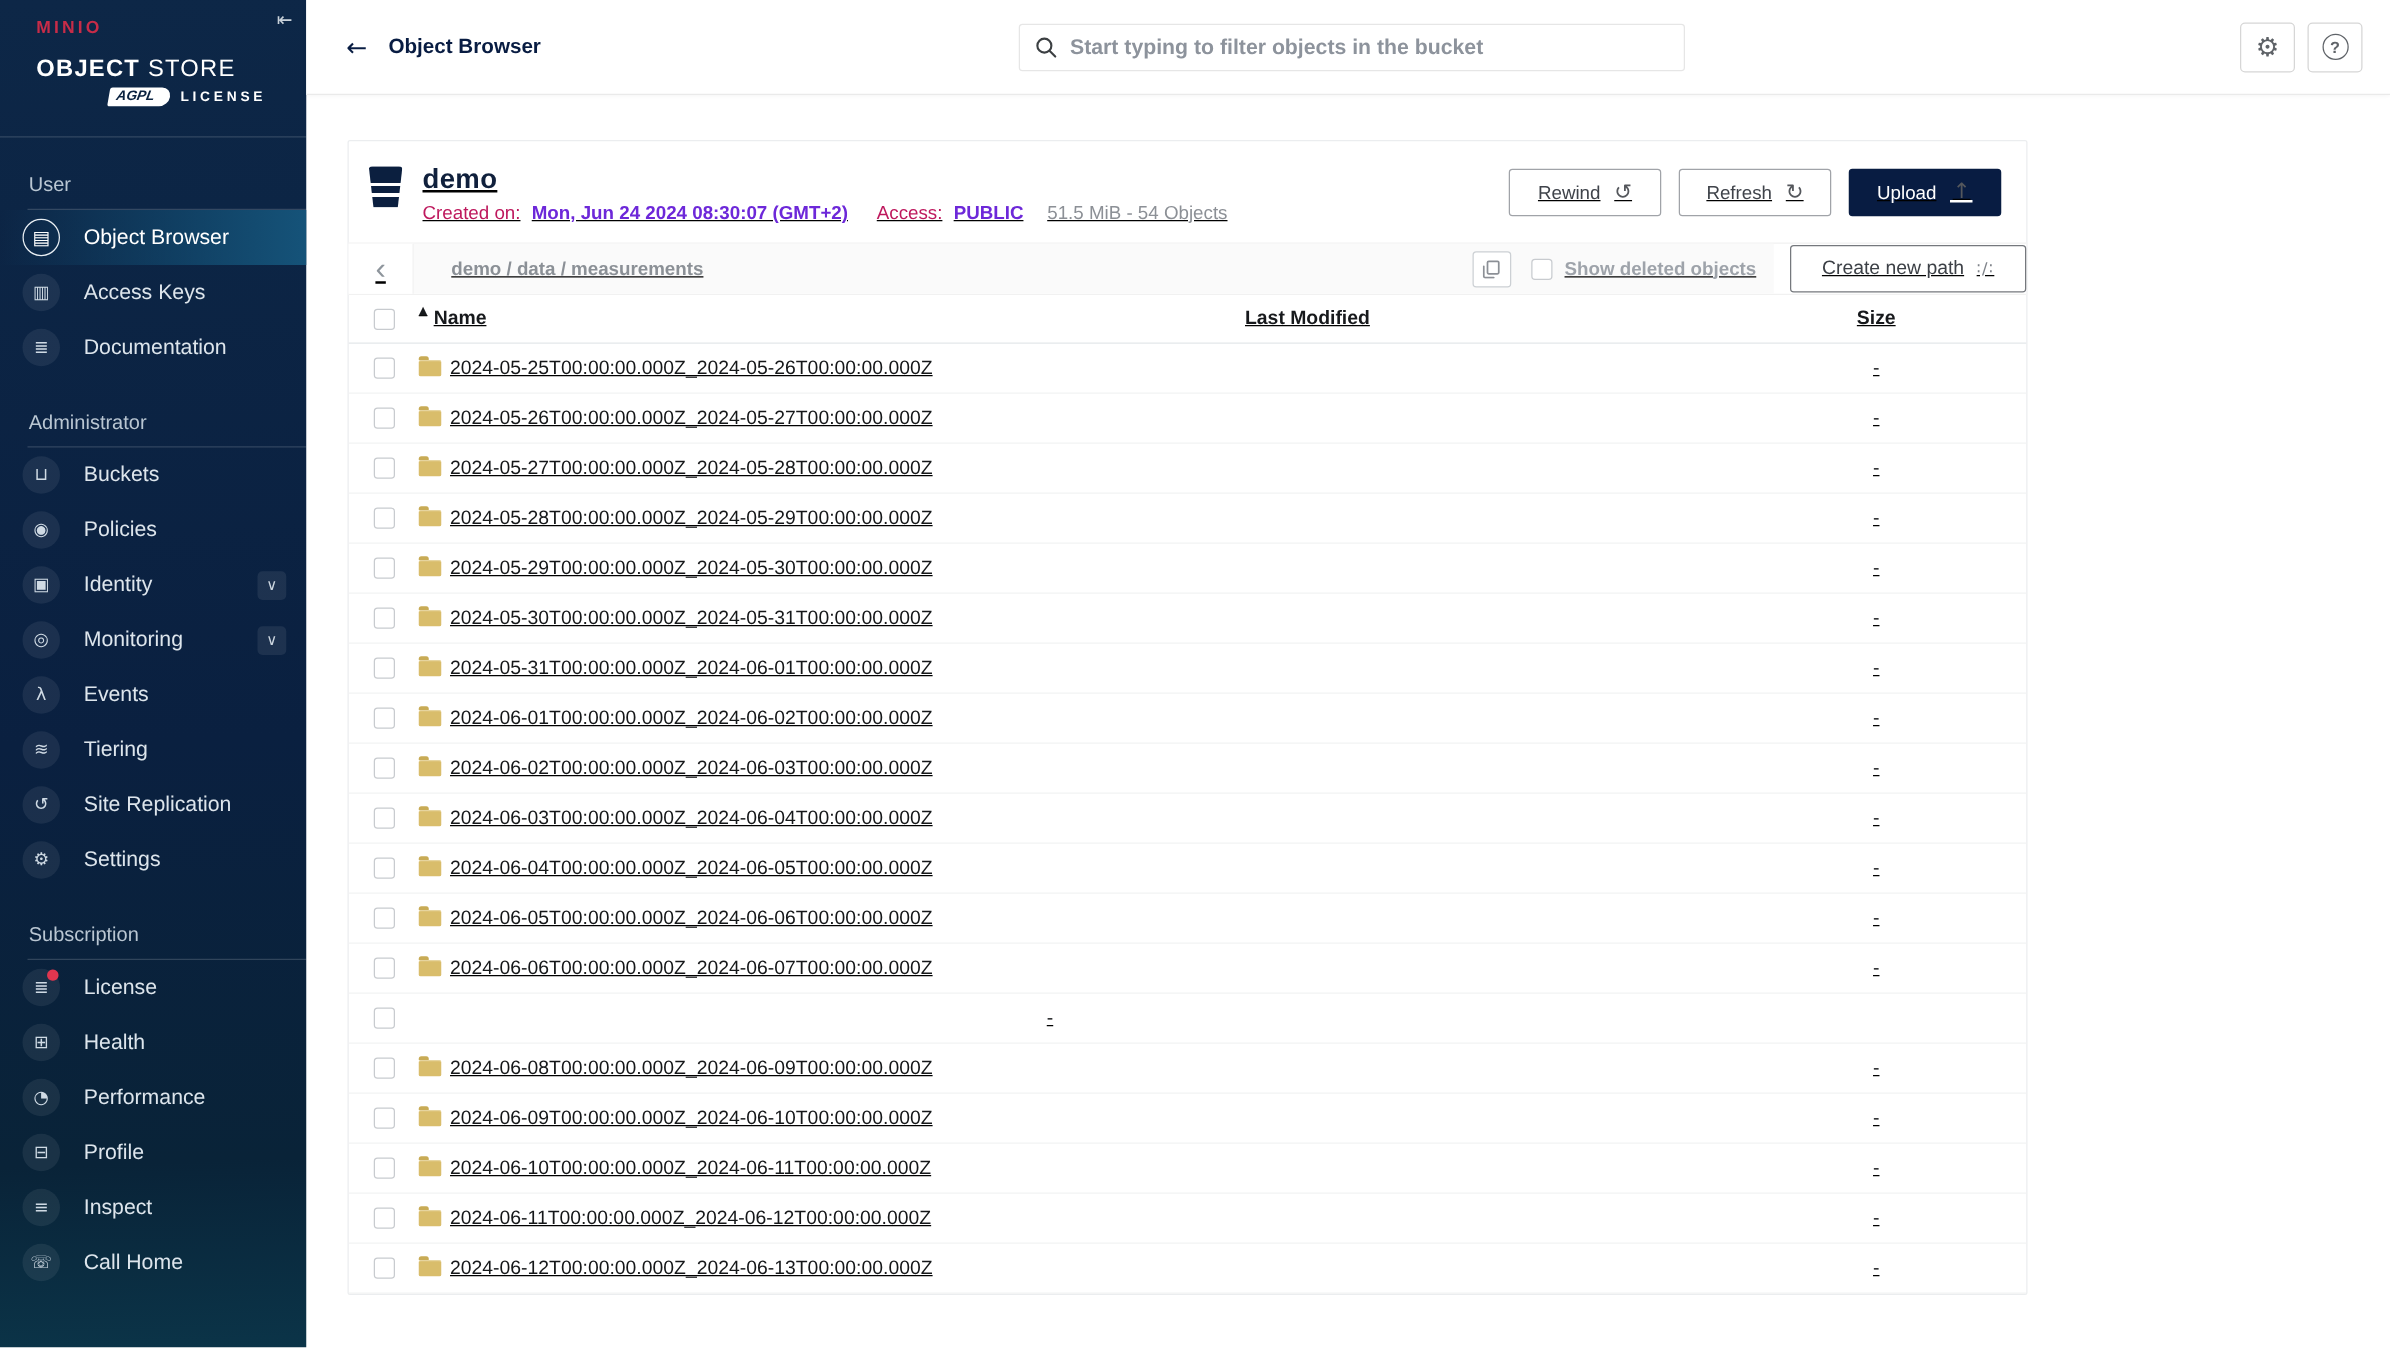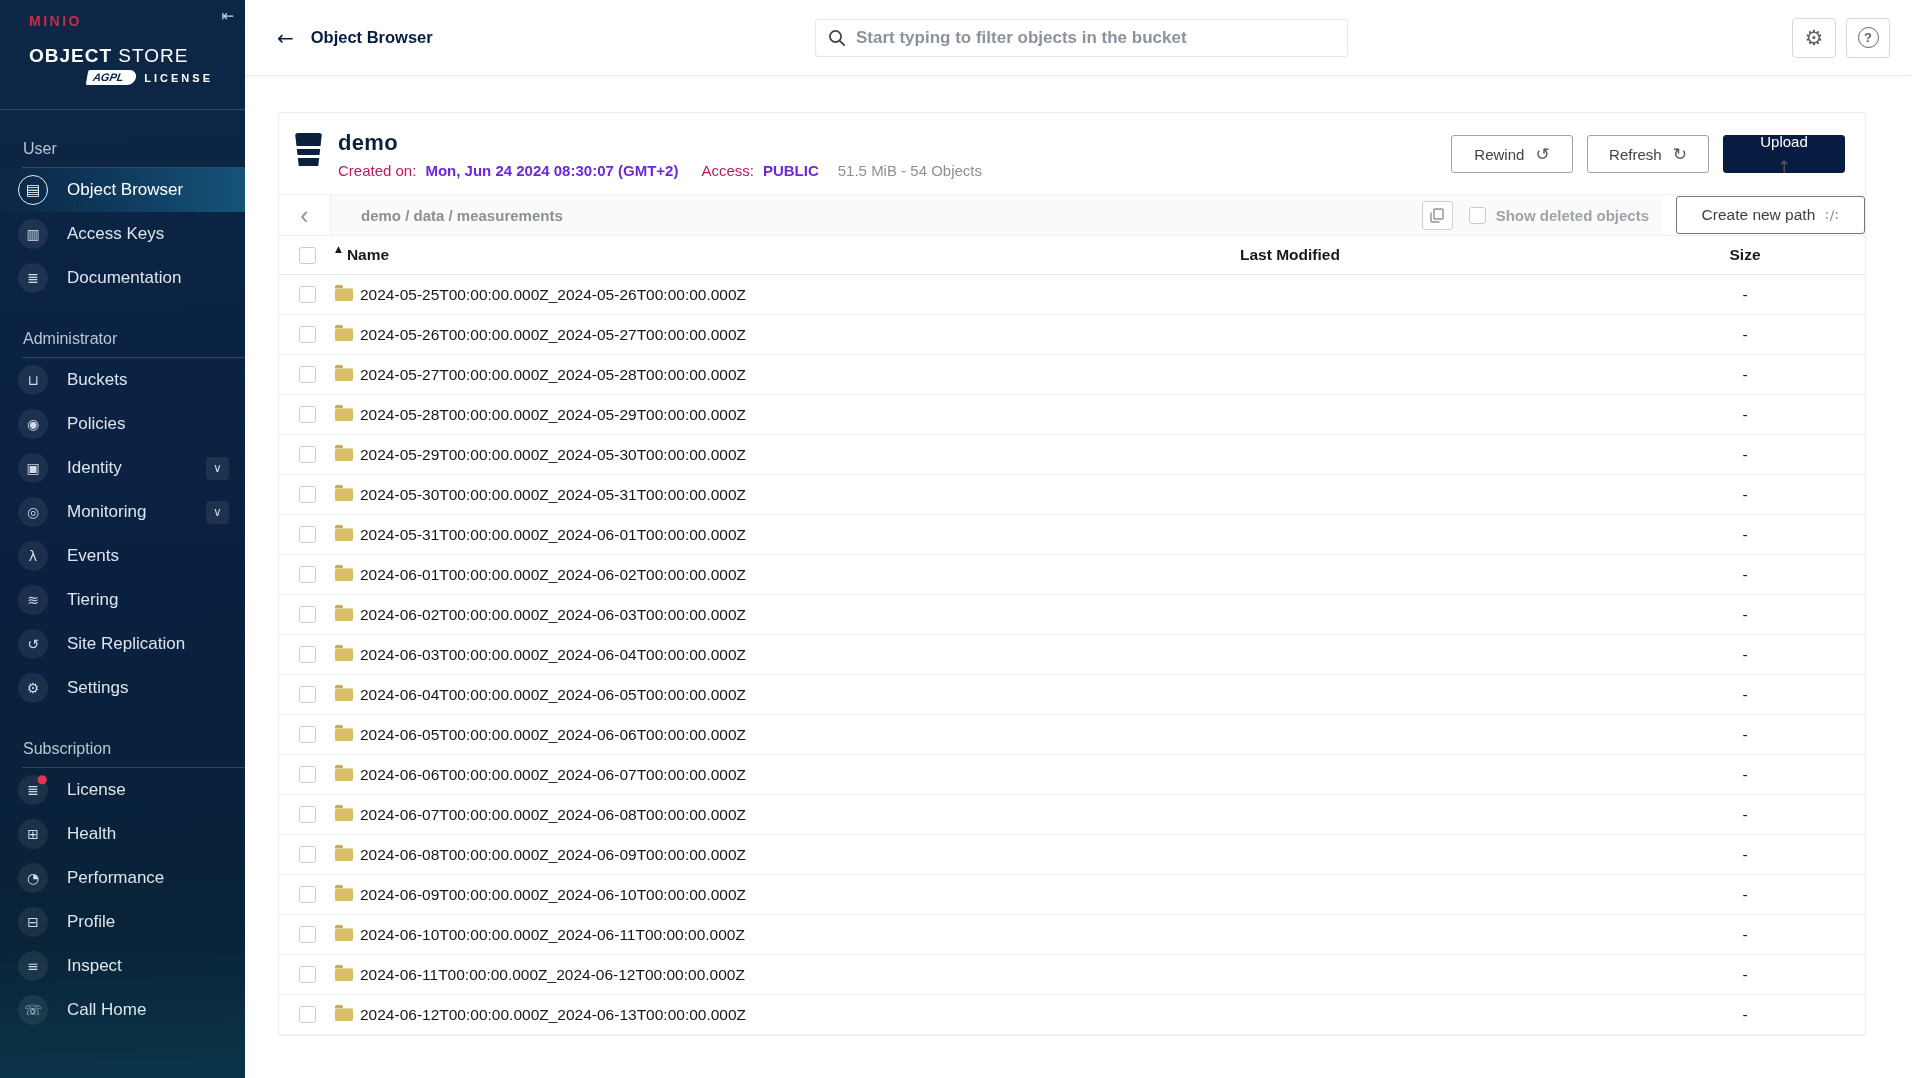--- a/index.html
+++ b/index.html
@@ -55,38 +55,38 @@
   .search-wrap input::placeholder { color:#8d939c; opacity:1; }
   .topbar-right { margin-left:auto; display:flex; gap:10px; }
   .icon-btn { width:44px; height:40px; border:1px solid #d6d6d6; border-radius:4px; background:#fff;
     display:flex; align-items:center; justify-content:center; color:#5f6368; cursor:pointer; }
   .gear-glyph { font-size:21px; font-family:"DejaVu Sans", sans-serif; }
   .help-glyph { width:21px; height:21px; border:1.6px solid #5f6368; border-radius:50%; font-size:13px;
     font-weight:bold; display:flex; align-items:center; justify-content:center; }
 
   
   .content { flex:1; padding:36px 46px 0 33px; background:#fff; }
-  .card { width:1588px; border:1px solid #ebedef; border-radius:2px; background:#fff; }
+  .card { width:1344px; border:1px solid #ebedef; border-radius:2px; background:#fff;text-decoration:underline; }
 
   .bucket-header { display:flex; align-items:flex-start; padding:17px 20px 15px 16px; }
   .bucket-icon { width:27px; height:33px; margin-top:3px;
     background:linear-gradient(#0b1f3f 0 40%, #fff 40% 49%, #0b1f3f 49% 66%, #fff 66% 75%, #0b1f3f 75%);
     clip-path:polygon(0 0,100% 0,86% 100%,14% 100%); border-radius:3px; }
   .bucket-info { margin-left:16px; }
   .bucket-name { font-size:22px; font-weight:bold; color:#10203c; letter-spacing:.3px; }
   .bucket-meta { display:flex; align-items:center; gap:9px; margin-top:6px; font-size:15px; }
   .meta-label { color:#be185d; }
   .meta-strong { color:#6d28d9; font-weight:bold; }
   .meta-usage { color:#8c9096; margin-left:10px; }
   .bucket-actions { margin-left:auto; display:flex; gap:14px; padding-top:5px; }
   .action-btn { height:38px; min-width:122px; border:1px solid #a0a3a8; border-radius:3px; background:#fff;
     color:#3f434a; font-size:15px; display:flex; align-items:center; justify-content:center; gap:11px;
     padding:0 16px; cursor:pointer; font-family:"Liberation Sans", sans-serif; }
   .action-btn .glyph { font-size:17px; color:#54575c; }
-  .action-btn.primary { background:#081c42; border-color:#081c42; color:#fff;flex-direction:column; }
+  .action-btn.primary { background:#081c42; border-color:#081c42; color:#fff; }
   .upload-glyph { font-size:14px; line-height:12px; border-bottom:2px solid #fff; padding:0 2px 1px; }
 
   
   .crumb-bar { display:flex; align-items:stretch; height:42px; border-top:1px solid #f1f1f1;
     border-bottom:1px solid #f1f1f1; background:#fff; gap:13px; }
   .crumb-strip { flex:1; background:#fafafa; display:flex; align-items:center; padding-right:14px; }
   .crumb-back { width:52px; align-self:stretch; background:#fff; border-right:1px solid #f1f1f1;
     display:flex; align-items:center; justify-content:center; color:#8e959c; font-size:25px; cursor:pointer; }
   .crumb-path { margin-left:30px; font-size:15px; font-weight:bold; color:#8b9096; }
   .crumb-spacer { flex:1; }
@@ -517,24 +517,20 @@
               <span>2024-06-06T00:00:00.000Z_2024-06-07T00:00:00.000Z</span>
             </span>
             <span class="col-mod"></span>
             <span class="cell-size">-</span>
           </div>
 
           <div class="t-row">
             <span class="col-check">
               <input type="checkbox" class="checkbox" style="">
             </span>
-            <span class="col-name">
-              <span class="folder-icon"></span>
-              <span>2024-06-07T00:00:00.000Z_2024-06-08T00:00:00.000Z</span>
-            </span>
             <span class="col-mod"></span>
             <span class="cell-size">-</span>
           </div>
 
           <div class="t-row">
             <span class="col-check">
               <input type="checkbox" class="checkbox" style="">
             </span>
             <span class="col-name">
               <span class="folder-icon"></span>

